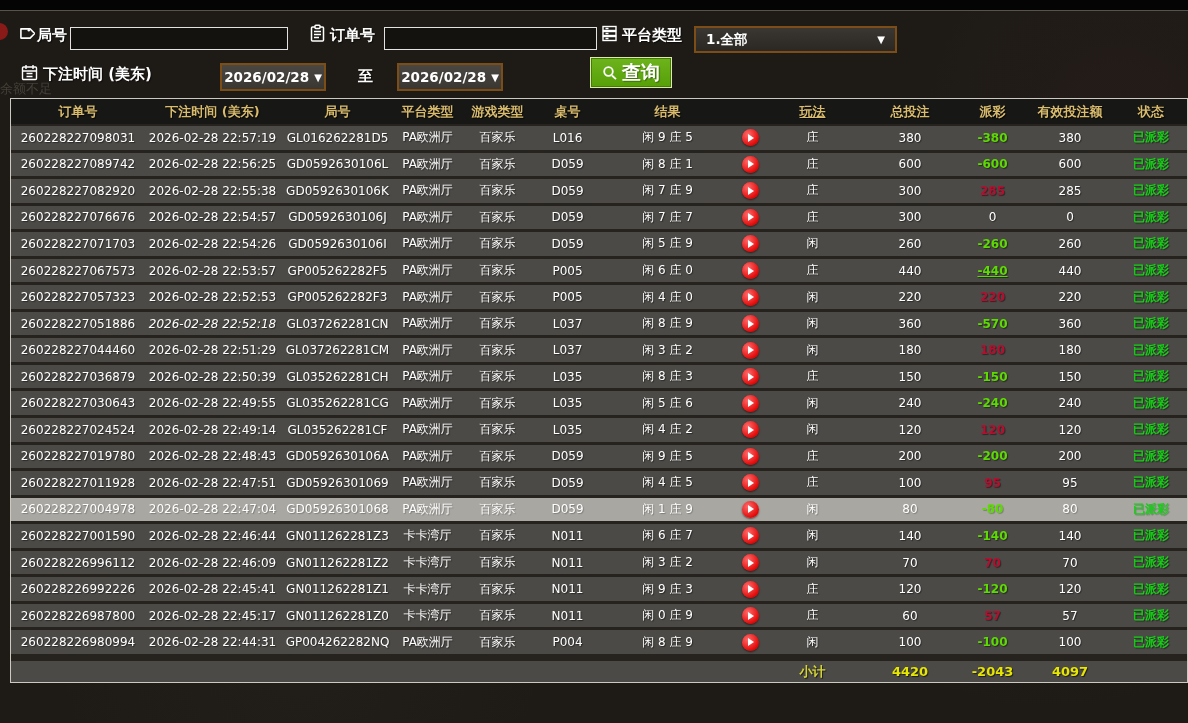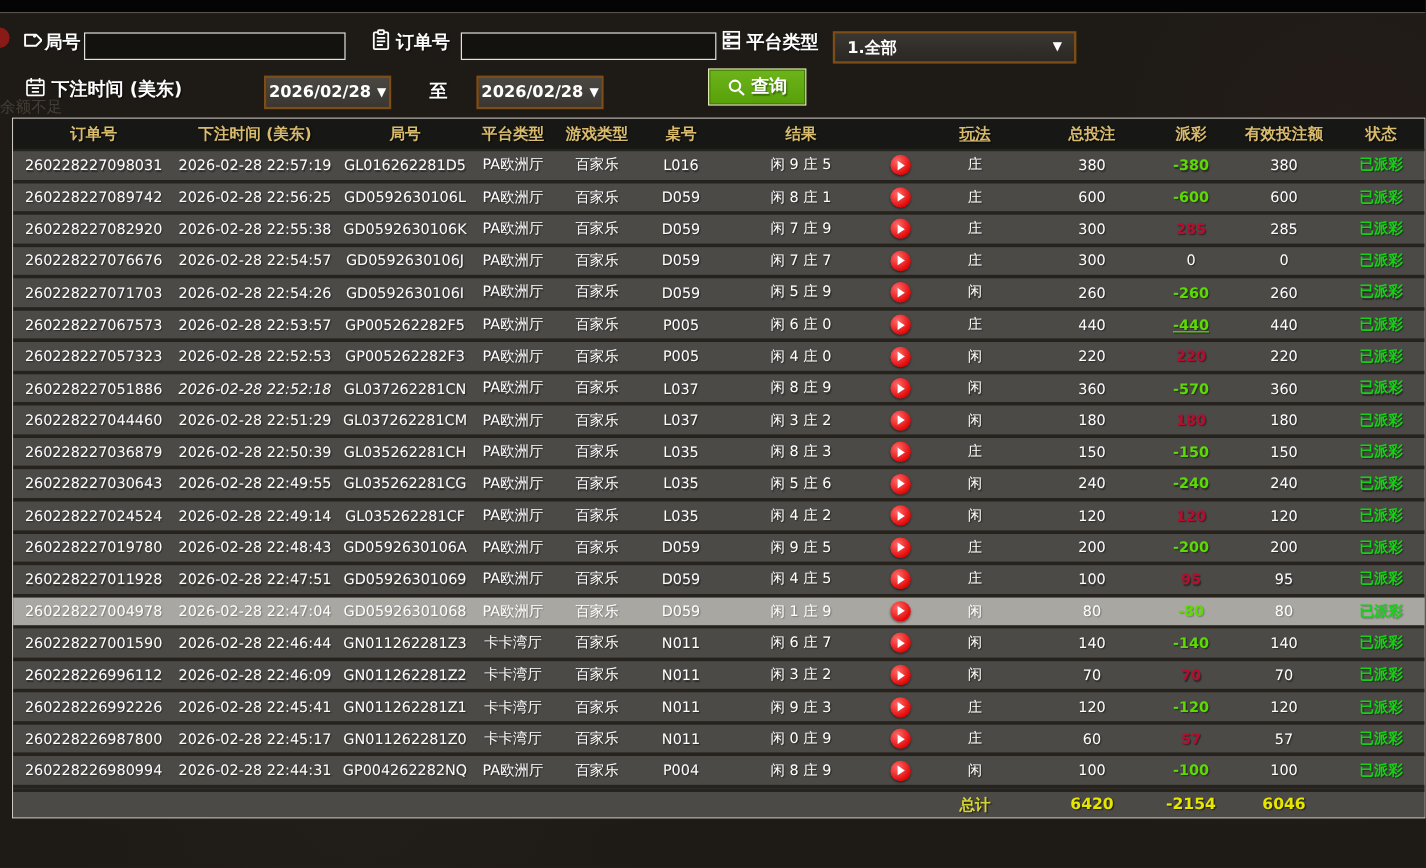--- a/index.html
+++ b/index.html
@@ -43,21 +43,21 @@
     background:linear-gradient(#4a4743,#3a3733);
     border:2px solid #7c4d17;color:#fff;font-size:13.5px;font-weight:bold;
     box-sizing:border-box;cursor:pointer;
   }
   .dateselect .caret{font-size:10px;}
   .querybtn{
     position:absolute;left:590px;top:46px;width:82px;height:31px;
     background:linear-gradient(#6db31c,#57a008);
     border:1px solid #e0e9ad;box-shadow:inset 0 0 0 1px #417c04;
     display:flex;align-items:center;justify-content:center;gap:4px;
-    color:#fff;font-size:15px;font-weight:bold;cursor:pointer;
+    color:#fff;font-size:19px;font-weight:bold;cursor:pointer;
     text-shadow:1px 1px 1px rgba(0,0,0,.35);
   }
   .querybtn svg{width:16px;height:16px;}
 
   
   .btable{
     position:absolute;left:10px;top:98px;width:1176px;
     border:1px solid #ccc9c1;background:#26231f;
     font-size:12px;
   }
@@ -503,28 +503,28 @@
         <div class="td playwrap" style="width: 30px;">
           <span class="play"></span>
         </div>
         <div class="td" style="width: 95px;">闲</div>
         <div class="td" style="width: 100px;">100</div>
         <div class="td pay-neg" style="width: 65px; text-align: center;">-100</div>
         <div class="td" style="width: 90px;">100</div>
         <div class="td status-paid" style="width: 72px;">已派彩</div>
       </div>
     </div>
-  <div class="sumrow last" id="total-row">
+  <div class="sumrow" id="subtotal-row">
       <div style="width: 134px;"></div>
       <div style="width: 135px;"></div>
       <div style="width: 115px;"></div>
       <div style="width: 65px;"></div>
       <div style="width: 75px;"></div>
       <div style="width: 65px;"></div>
       <div style="width: 135px;"></div>
       <div style="width: 30px;"></div>
-      <div class="sumlabel" style="width: 95px;">总计</div>
-      <div class="sumval" style="width: 100px;">6420</div>
-      <div class="sumval" style="width: 65px;">-2154</div>
-      <div class="sumval" style="width: 90px;">6046</div>
+      <div class="sumlabel" style="width: 95px;">小计</div>
+      <div class="sumval" style="width: 100px;">4420</div>
+      <div class="sumval" style="width: 65px;">-2043</div>
+      <div class="sumval" style="width: 90px;">4097</div>
       <div style="width: 72px;"></div>
     </div>
 </div>
 
 </body></html>

